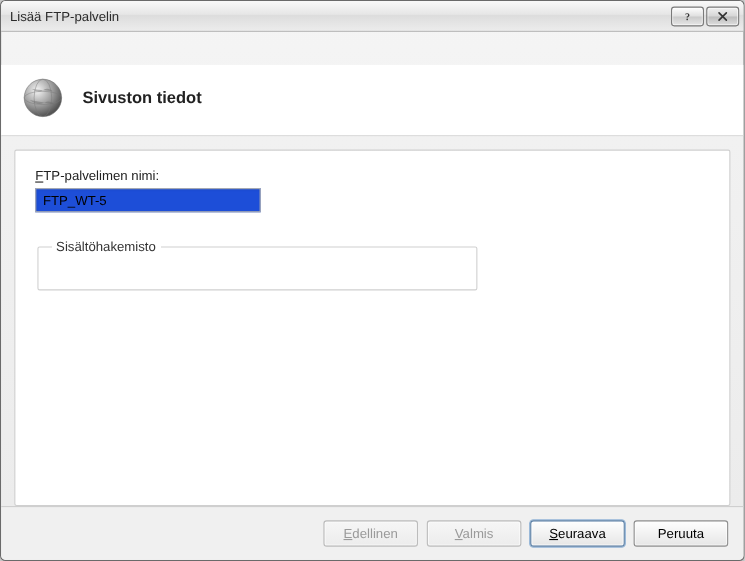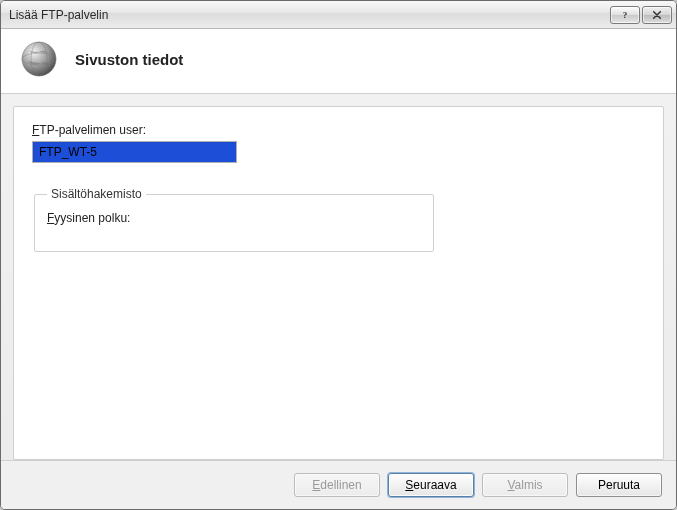--- a/index.html
+++ b/index.html
@@ -45,20 +45,21 @@
   }
   .tb-btn.close {
     background: linear-gradient(to bottom, #f0f0f0 0%, #d6d6d6 48%, #bcbcbc 52%, #dedede 100%);
   }
   .tb-btn svg { width: 12px; height: 10px; }
   .header {
     padding: 10px 18px 14px 18px;
     display: flex; align-items: center; gap: 16px;
     background: #fff;
     border-bottom: 1px solid #cfcfcf;
+    margin-top: 30px;
   }
   .header .globe {
     width: 40px; height: 40px;
     display: flex; align-items: center; justify-content: center;
   }
   .header h1 {
     margin: 0;
     font-size: 15px;
     font-weight: 600;
     color: #222;
@@ -181,41 +182,38 @@
         <path d="M8 22 q8 6 14 2 q4 -2 9 2" fill="#6f6f6f" opacity="0.5"></path>
       </svg>
     </div>
     <h1>Sivuston tiedot</h1>
   </div>
 
   <div class="content-wrap">
     <div class="content">
 
       <label class="field-label">
-        <span class="underline">F</span><span>TP-palvelimen user:</span>
+        <span class="underline">F</span><span>TP-palvelimen nimi:</span>
       </label>
       <input type="text" class="text-input" value="FTP_WT-5" style="">
 
       <fieldset class="group">
         <legend>Sisältöhakemisto</legend>
 
-        <label class="field-label">
-          <span class="underline">F</span><span>yysinen polku:</span>
-        </label>
       </fieldset>
 
     </div>
   </div>
 
   <div class="footer">
     <button type="button" class="wiz-btn" disabled="">
       <span class="underline">E</span><span>dellinen</span>
     </button>
+    <button type="button" class="wiz-btn" disabled="">
+      <span class="underline">V</span><span>almis</span>
+    </button>
     <button type="button" class="wiz-btn default">
       <span class="underline">S</span><span>euraava</span>
     </button>
-    <button type="button" class="wiz-btn" disabled="">
-      <span class="underline">V</span><span>almis</span>
-    </button>
     <button type="button" class="wiz-btn">Peruuta</button>
   </div>
 
 </div>
 
 </body></html>

